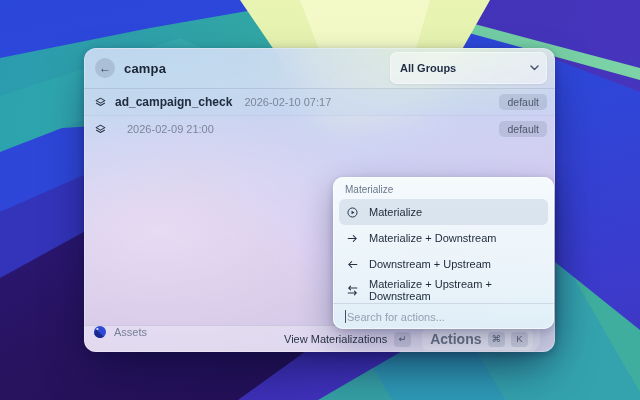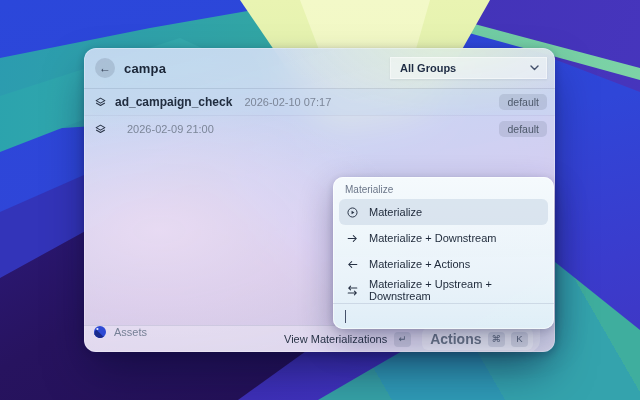--- a/index.html
+++ b/index.html
@@ -45,21 +45,21 @@
       radial-gradient(ellipse 75% 60% at 16% 60%,rgba(236,221,244,.85),rgba(236,221,244,0) 72%),
       linear-gradient(165deg,rgba(199,217,241,.95) 0%,rgba(215,223,241,.93) 32%,rgba(227,217,241,.92) 62%,rgba(220,212,237,.95) 100%);
     backdrop-filter:blur(18px) saturate(140%);
     -webkit-backdrop-filter:blur(18px) saturate(140%);
     box-shadow:0 22px 45px -8px rgba(8,10,50,.55),0 2px 10px rgba(15,15,60,.25),inset 0 0 0 1px rgba(255,255,255,.28);
   }
   .panel-header{height:40px;display:flex;align-items:center;padding:0 8px 0 11px;}
   .back-btn{width:20px;height:20px;border-radius:50%;background:rgba(105,115,140,.24);
     display:flex;align-items:center;justify-content:center;font-size:12px;color:#323e54;cursor:pointer;flex:none;}
   .search-text{margin-left:9px;font-size:13px;font-weight:700;color:#1b2637;letter-spacing:.2px;}
-  .group-select{margin-left:auto;width:157px;height:22px;border-radius:0;
+  .group-select{margin-left:auto;width:157px;height:32px;border-radius:7px;
     background:rgba(255,255,255,.45);box-shadow:inset 0 0 0 1px rgba(255,255,255,.45),0 1px 2px rgba(30,40,80,.08);
     display:flex;align-items:center;padding:0 8px 0 10px;box-sizing:border-box;cursor:pointer;}
   .group-select-label{font-size:11px;font-weight:700;color:#1e2c44;}
   .group-select svg{margin-left:auto;}
   .hdiv{height:1px;background:rgba(80,92,125,.16);}
 
   .asset-row{height:26px;display:flex;align-items:center;padding:0 8px 0 10px;}
   .asset-row.selected{background:rgba(198,215,238,.38);}
   .asset-row + .asset-row{border-top:1px solid rgba(80,92,125,.07);}
   .asset-icon{flex:none;display:flex;margin-right:8px;}
@@ -202,27 +202,28 @@
         </svg>
       </span>
       <span class="popup-item-label">Materialize + Downstream</span>
     </div>
     <div class="popup-item">
       <span class="popup-item-icon">
         <svg width="13" height="13" viewBox="0 0 24 24">
           <path d="M20 12H5M10.5 6.5L5 12l5.5 5.5" fill="none" stroke="#273245" stroke-width="1.9" stroke-linecap="round" stroke-linejoin="round"></path>
         </svg>
       </span>
-      <span class="popup-item-label">Materialize + Actions</span>
+      <span class="popup-item-label">Downstream + Upstream</span>
     </div>
     <div class="popup-item">
       <span class="popup-item-icon">
         <svg width="13" height="13" viewBox="0 0 24 24">
           <path d="M20 7.5H5M8.5 4L5 7.5 8.5 11M4 16.5h15M15.5 13l3.5 3.5-3.5 3.5" fill="none" stroke="#273245" stroke-width="1.9" stroke-linecap="round" stroke-linejoin="round"></path>
         </svg>
       </span>
       <span class="popup-item-label">Materialize + Upstream + Downstream</span>
     </div>
   </div>
   <div class="popup-search">
     <span class="caret"></span>
+    <input type="text" placeholder="Search for actions..." style="">
   </div>
 </div>
 
 </body></html>

